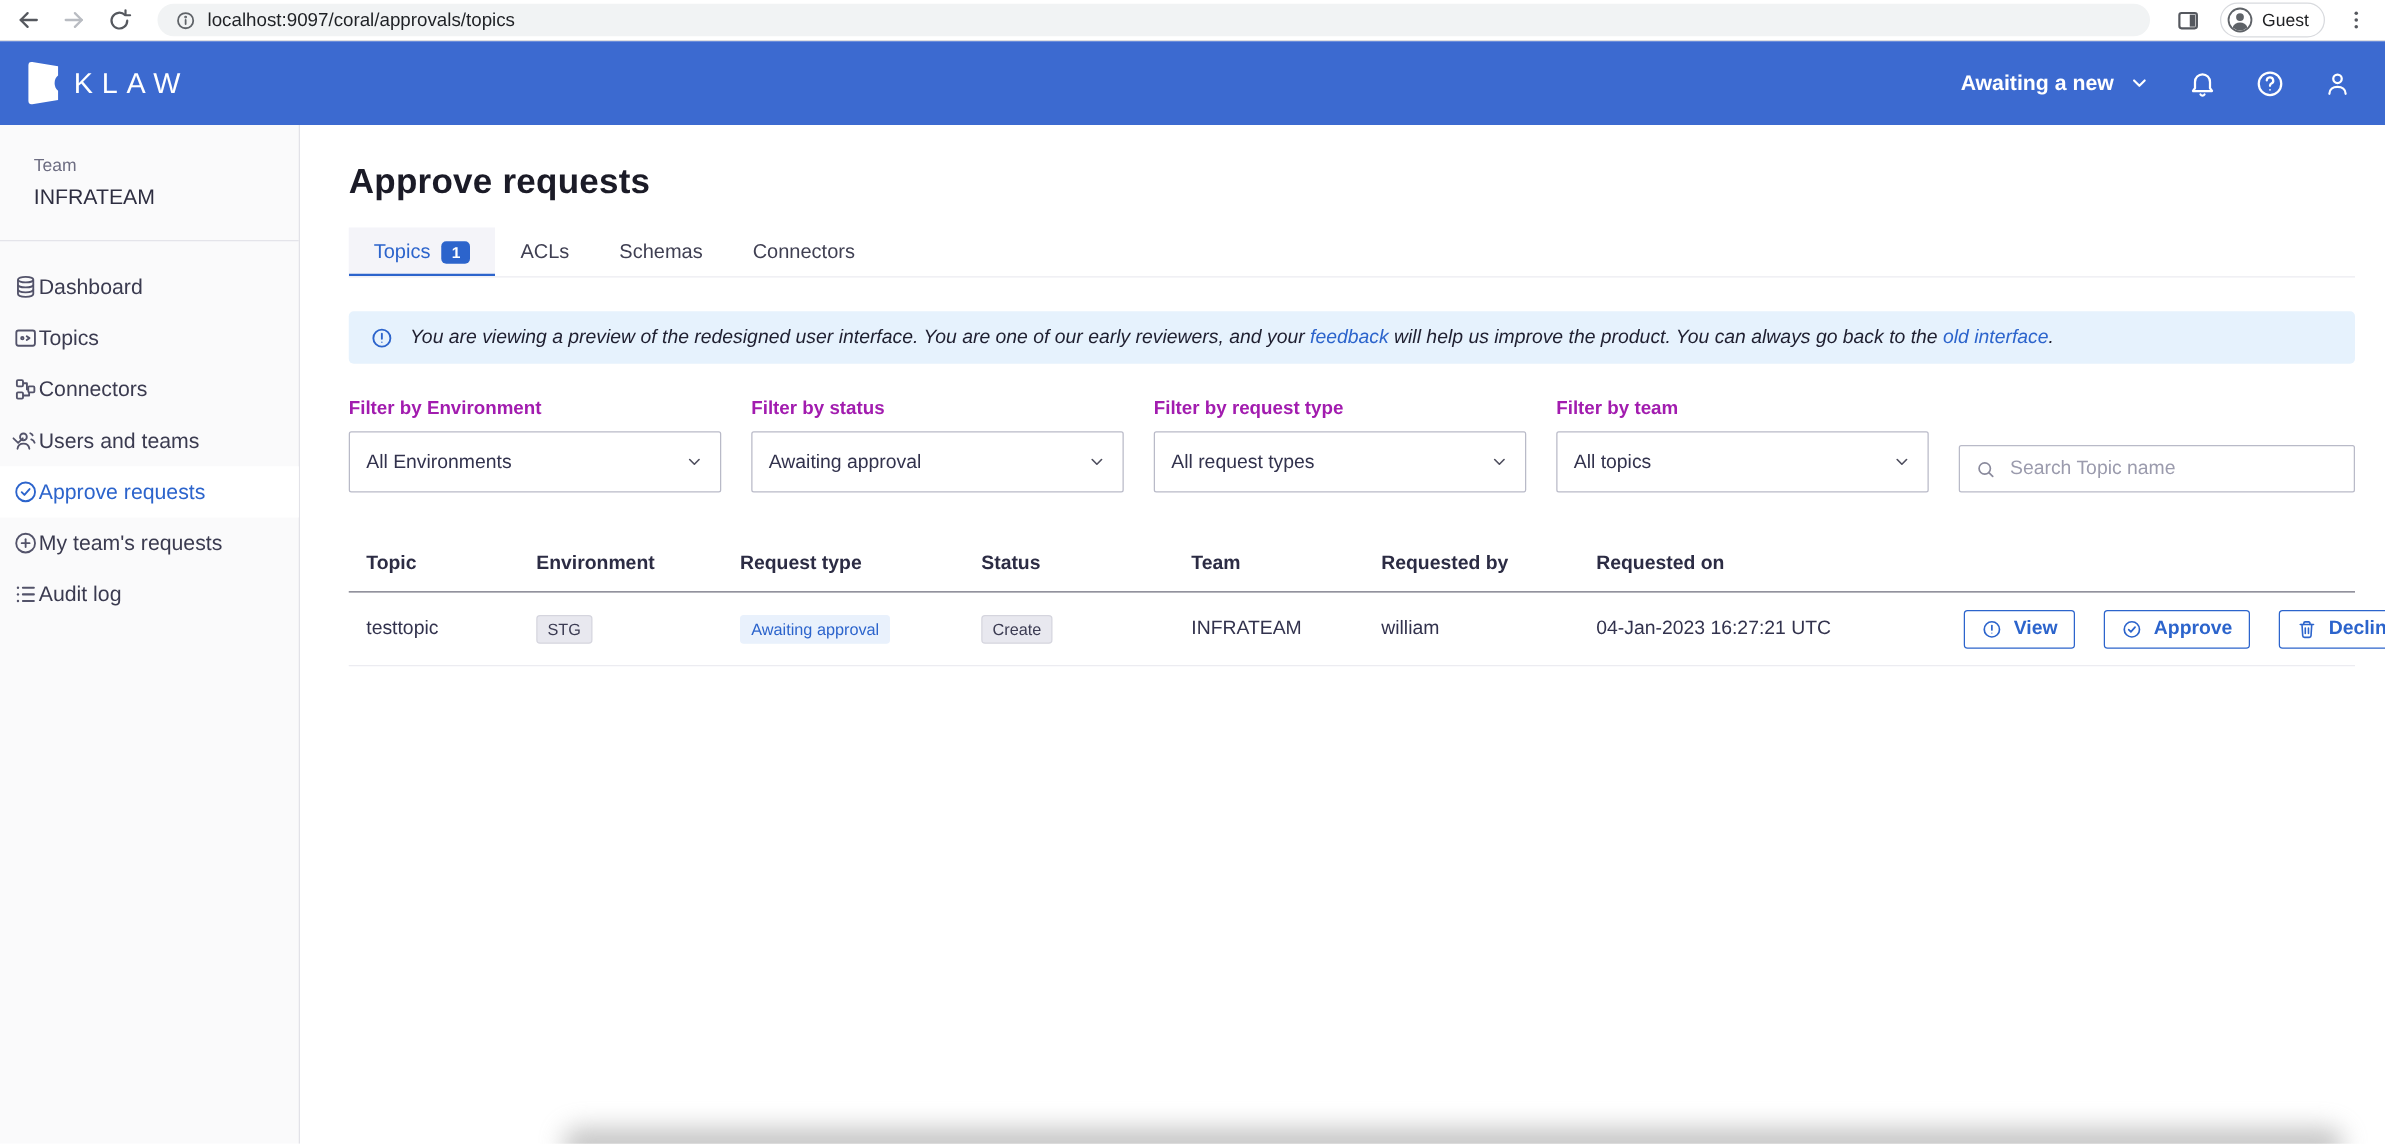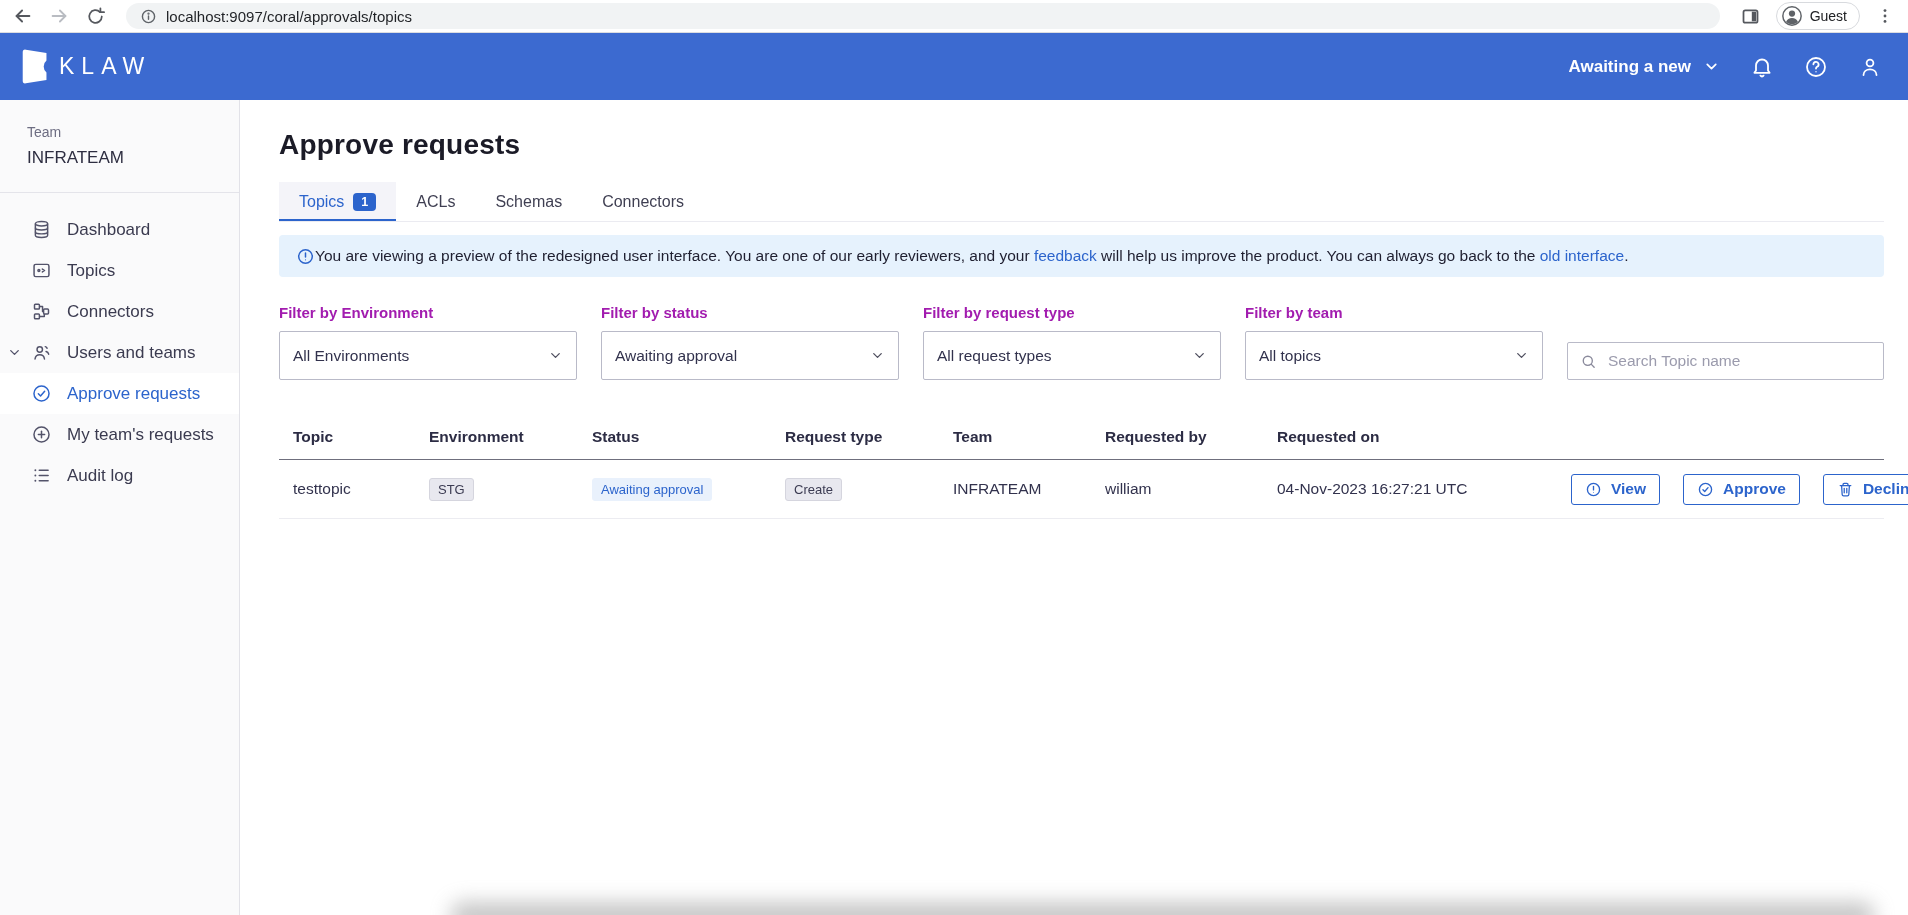--- a/index.html
+++ b/index.html
@@ -31,39 +31,39 @@
     color:#fff; background:none; border:none; cursor:pointer; font-family:inherit; }
   .hicon { width:24px; height:24px; color:#fff; background:none; border:none; cursor:pointer; display:flex; align-items:center; }
 
   
   .layout { display:flex; height:815px; }
   .sidebar { width:240px; background:#fafafb; border-right:1px solid #e2e2e8; padding-top:24px; flex:none; }
   .team-block { padding-left:27px; margin-bottom:24px; }
   .team-label { font-size:14px; color:#6d6d82; margin-bottom:8px; }
   .team-name { font-size:17px; color:#2e2e41; }
   .sidebar-divider { border:none; border-top:1px solid #e4e4ea; margin-bottom:16px; }
-  .nav-item { height:41px; display:flex; align-items:center; gap:15px; padding-left:31px;
+  .nav-item { height:41px; display:flex; align-items:center; padding-left:10px;
     font-size:17px; color:#3b3b50; position:relative; cursor:pointer; }
   .nav-item .nicon { width:21px; height:21px; color:#53536a; flex:none; }
   .nav-item .chev { position:absolute; left:7px; width:15px; height:15px; color:#53536a; }
   .nav-item.active { background:#ffffff; color:#2c64cc; }
   .nav-item.active .nicon { color:#2c64cc; }
 
   
   .main { flex:1; padding:0 24px 0 39px; background:#fff; min-width:0; }
   .page-title { font-size:28px; font-weight:700; color:#1b1b27; margin:29px 0 21px; letter-spacing:.2px; }
 
   .tabs { display:flex; border-bottom:1px solid #ebebf1; }
   .tab { height:39px; padding:0 20px; display:flex; align-items:center; gap:9px;
     font-size:16px; color:#3f3f52; background:none; border:none; cursor:pointer; font-family:inherit; }
   .tab.active { color:#2c64cc; background:#f4f4f9; box-shadow:inset 0 -2px 0 #2c64cc; }
   .tab-badge { background:#2c64cc; color:#fff; font-size:12.5px; border-radius:4px; padding:2px 8px; font-weight:600; }
 
-  .banner { margin-top:13px; background:#e6f2fd; border-radius:4px; min-height:42px;
-    display:flex; align-items:center; padding:10px 17px; font-size:15.5px; color:#1f1f30; }
+  .banner { margin-top:27px; background:#e6f2fd; border-radius:4px; min-height:42px;
+    display:flex; align-items:center; gap:13px; padding:10px 17px; font-size:15.5px; color:#1f1f30;font-style:italic; }
   .banner-icon { width:19px; height:19px; color:#2c64cc; flex:none; }
   .banner a { color:#2c64cc; text-decoration:none; cursor:pointer; }
 
   .filters { display:flex; gap:24px; margin-top:27px; align-items:flex-end; }
   .filter-col { width:298px; display:flex; flex-direction:column; gap:10px; }
   .filter-col.search-col { flex:1; width:auto; }
   .filter-label { font-size:15px; font-weight:700; color:#a21caf; }
   .select { height:49px; border:1px solid #b9bac8; border-radius:2px; background:#fff;
     display:flex; align-items:center; justify-content:space-between; padding:0 13px;
     font-size:15.5px; color:#32324d; cursor:pointer; font-family:inherit; width:100%; }
@@ -376,42 +376,42 @@
           </span>
           <input type="text" placeholder="Search Topic name" style="">
         </div>
       </div>
     </div>
 
     <div class="table">
       <div class="grid-row thead">
         <div class="th">Topic</div>
         <div class="th">Environment</div>
+        <div class="th">Request type</div>
         <div class="th">Status</div>
-        <div class="th">Request type</div>
         <div class="th">Team</div>
         <div class="th">Requested by</div>
         <div class="th">Requested on</div>
         <div class="th"></div>
       </div>
 
       <div class="grid-row trow">
         <div class="td">testtopic</div>
         <div class="td">
           <span class="chip">STG</span>
         </div>
         <div class="td">
           <span class="chip status">Awaiting approval</span>
         </div>
         <div class="td">
           <span class="chip">Create</span>
         </div>
         <div class="td">INFRATEAM</div>
         <div class="td">william</div>
-        <div class="td">04-Nov-2023 16:27:21 UTC</div>
+        <div class="td">04-Jan-2023 16:27:21 UTC</div>
         <div class="actions-cell">
           <button class="btn">
             <span class="bicon">
               <svg viewBox="0 0 24 24" width="17" height="17" fill="none" stroke="currentColor" stroke-width="1.9" stroke-linecap="round">
                   <circle cx="12" cy="12" r="8.6"></circle>
                   <path d="M12 7.6v5"></path>
                   <circle cx="12" cy="16.2" r="0.7" fill="currentColor" stroke="none"></circle>
                 </svg>
             </span>
             <span>View</span>

